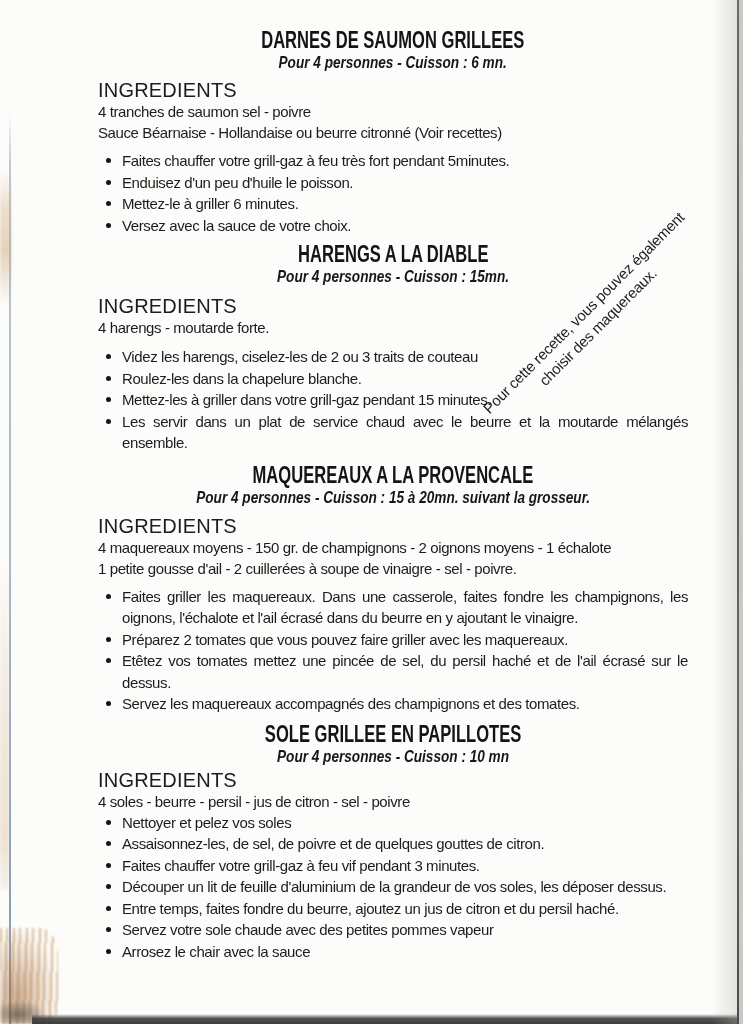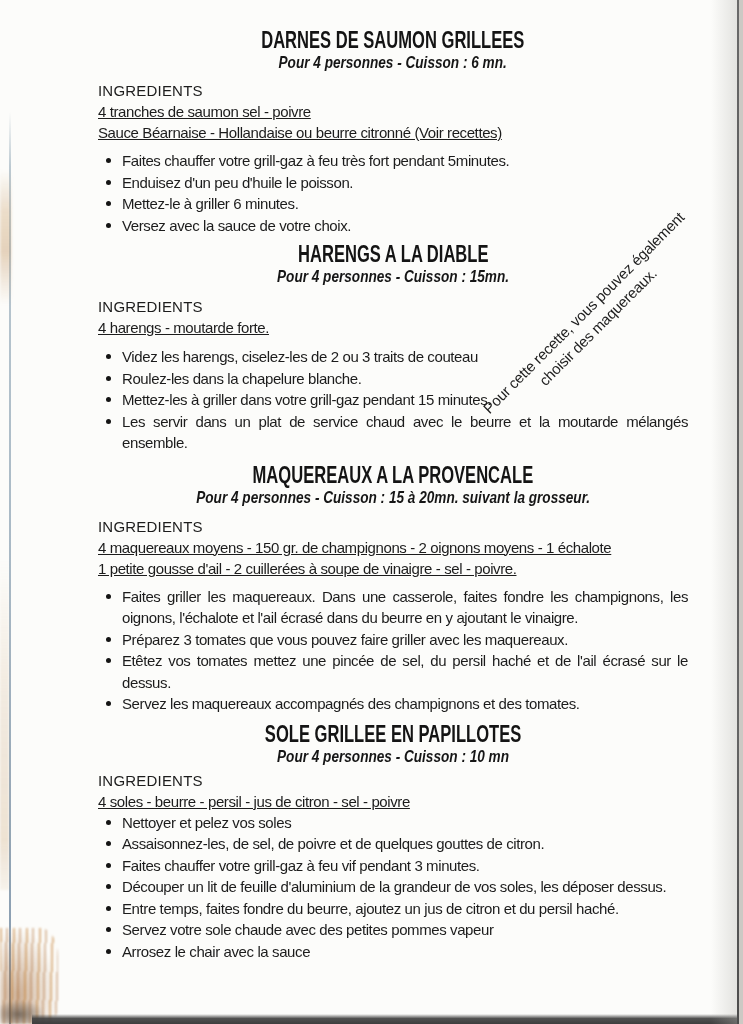--- a/index.html
+++ b/index.html
@@ -24,22 +24,22 @@
     transform: scaleX(0.72); transform-origin: center;
     white-space: nowrap; color: #141414;
   }
   .subtitle-wrap { text-align: center; height: 22px; line-height: 22px; text-decoration: underline; }
   .subtitle {
     display: inline-block;
     font-weight: bold; font-style: italic; font-size: 17px;
     transform: scaleX(0.8); transform-origin: center;
     white-space: nowrap; color: #161616;
   }
-  .ing-label { line-height: 21px; font-size: 15px; letter-spacing: 0.2px; }
-  .ing-line  { line-height: 21px; font-size: 15px; letter-spacing: -0.4px; text-decoration: underline; }
+  .ing-label { line-height: 21px; font-size: 20px; letter-spacing: 0.2px; }
+  .ing-line  { line-height: 21px; font-size: 15px; letter-spacing: -0.4px; }
   ul.steps { margin: 0; padding: 0; list-style: none; }
   ul.steps li {
     position: relative;
     padding-left: 24px;
     font-size: 15px; letter-spacing: -0.4px; line-height: 21.5px;
     text-align: justify;
   }
   ul.steps li::before {
     content: "";
     position: absolute; left: 8px; top: 8px;
@@ -154,21 +154,21 @@
   </section>
 
   <section class="s3">
     <div class="title-wrap"><span class="title">MAQUEREAUX A LA PROVENCALE</span></div>
     <div class="subtitle-wrap"><span class="subtitle">Pour 4 personnes - Cuisson : 15 à 20mn. suivant la grosseur.</span></div>
     <div class="ing-label">INGREDIENTS</div>
     <div class="ing-line">4 maquereaux moyens - 150 gr. de champignons - 2 oignons moyens - 1 échalote</div>
     <div class="ing-line">1 petite gousse d'ail - 2 cuillerées à soupe de vinaigre - sel - poivre.</div>
     <ul class="steps">
       <li>Faites griller les maquereaux. Dans une casserole, faites fondre les champignons, les oignons, l'échalote et l'ail écrasé dans du beurre en y ajoutant le vinaigre.</li>
-      <li>Préparez 3 tomates que vous pouvez faire griller avec les maquereaux.</li>
+      <li>Préparez 2 tomates que vous pouvez faire griller avec les maquereaux.</li>
       <li>Etêtez vos tomates mettez une pincée de sel, du persil haché et de l'ail écrasé sur le dessus.</li>
       <li>Servez les maquereaux accompagnés des champignons et des tomates.</li>
     </ul>
   </section>
 
   <section class="s4">
     <div class="title-wrap"><span class="title">SOLE GRILLEE EN PAPILLOTES</span></div>
     <div class="subtitle-wrap"><span class="subtitle">Pour 4 personnes - Cuisson : 10 mn</span></div>
     <div class="ing-label">INGREDIENTS</div>
     <div class="ing-line">4 soles - beurre - persil - jus de citron - sel - poivre</div>

